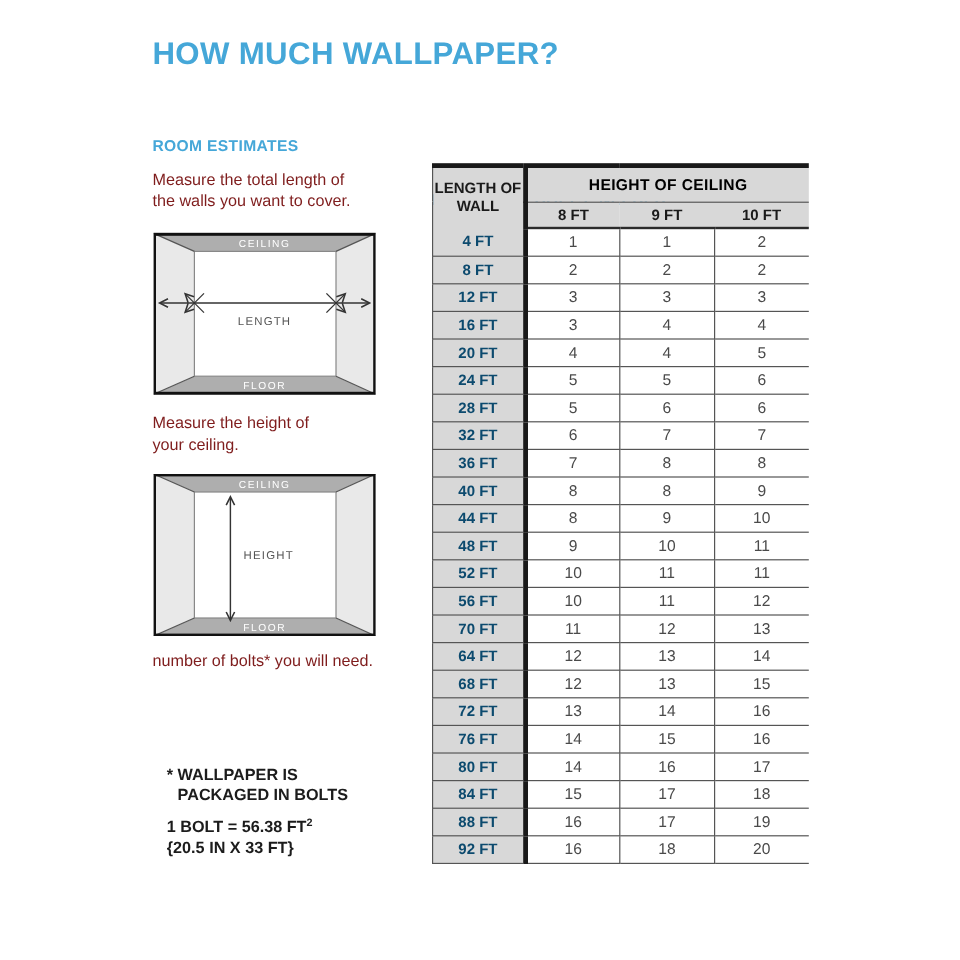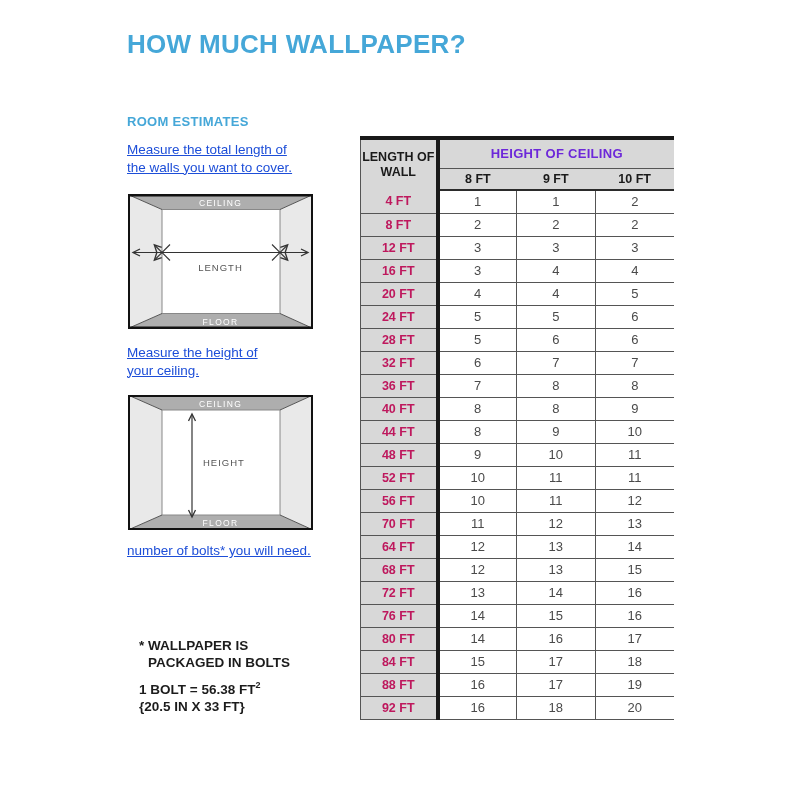--- a/index.html
+++ b/index.html
@@ -13,21 +13,21 @@
 
   .page-title {
     left: 127px; top: 29px; font-size: 26px; font-weight: bold;
     color: var(--accent); letter-spacing: 0.3px;
   }
   .section-heading {
     font-size: 13px; font-weight: bold; color: var(--accent); letter-spacing: 0.3px;
   }
   .left-heading { left: 127px; top: 114px; }
 
-  .para { left: 127px; width: 215px; font-size: 13.5px; line-height: 17.5px; color: #1d4ed8; text-decoration: underline; }
+  .para { left: 127px; width: 215px; font-size: 13.5px; line-height: 17.5px; color: #7f1d1d; }
   .step1 { top: 141px; }
   .step2 { top: 344px; }
   .step3 { top: 542px; }
 
   .note { left: 127px; width: 220px; font-size: 13.5px; line-height: 17px; font-weight: bold; color: #1c1c1c; margin-left: 12px; }
   .note-bolts { top: 637px; }
   .note-bolts .indent { padding-left: 9px; }
   .note-spec { top: 677px; line-height: 17.5px; }
   .note-spec sup { font-size: 9px; }
 
@@ -52,32 +52,32 @@
   table.bolts col.c1 { width: 77px; }
   th.corner {
     background: var(--table-header-bg);
     border-left: 1.5px solid #555; border-right: 4px solid #191919;
     font-size: 12.5px; font-weight: bold; color: #1a1a1a; line-height: 15px;
     padding: 0 8px;
   }
   th.group {
     background: var(--table-header-bg); height: 30px;
     border-bottom: 1.5px solid #555;
-    font-size: 13px; font-weight: bold; color: #6d28d9; letter-spacing: 0.3px;
+    font-size: 13px; font-weight: bold; color: #000000; letter-spacing: 0.3px;
   }
   tr.subhead th {
     background: var(--table-header-bg); height: 22px;
     border-bottom: 2px solid #2b2b2b;
     font-size: 12.5px; font-weight: bold; color: #1a1a1a;
   }
   tbody th {
     background: var(--table-header-bg); height: 23px;
     border-left: 1.5px solid #555; border-right: 4px solid #191919;
     border-bottom: 1.5px solid #555;
-    font-size: 12.5px; font-weight: bold; color: #be185d;
+    font-size: 12.5px; font-weight: bold; color: #0c4a6e;
   }
   tbody td {
     height: 23px; border-bottom: 1.5px solid #555; border-right: 1.5px solid #555;
     font-size: 13px; color: #4a4a4a; background: #ffffff;
   }
   tbody td:last-child { border-right: none; }
 </style>
 </head>
 <body style="--accent: #45a7d8; --table-header-bg: #d8d8d8; --band-gray: #aeaeae; --wall-gray: #e9e9e9;">
 

